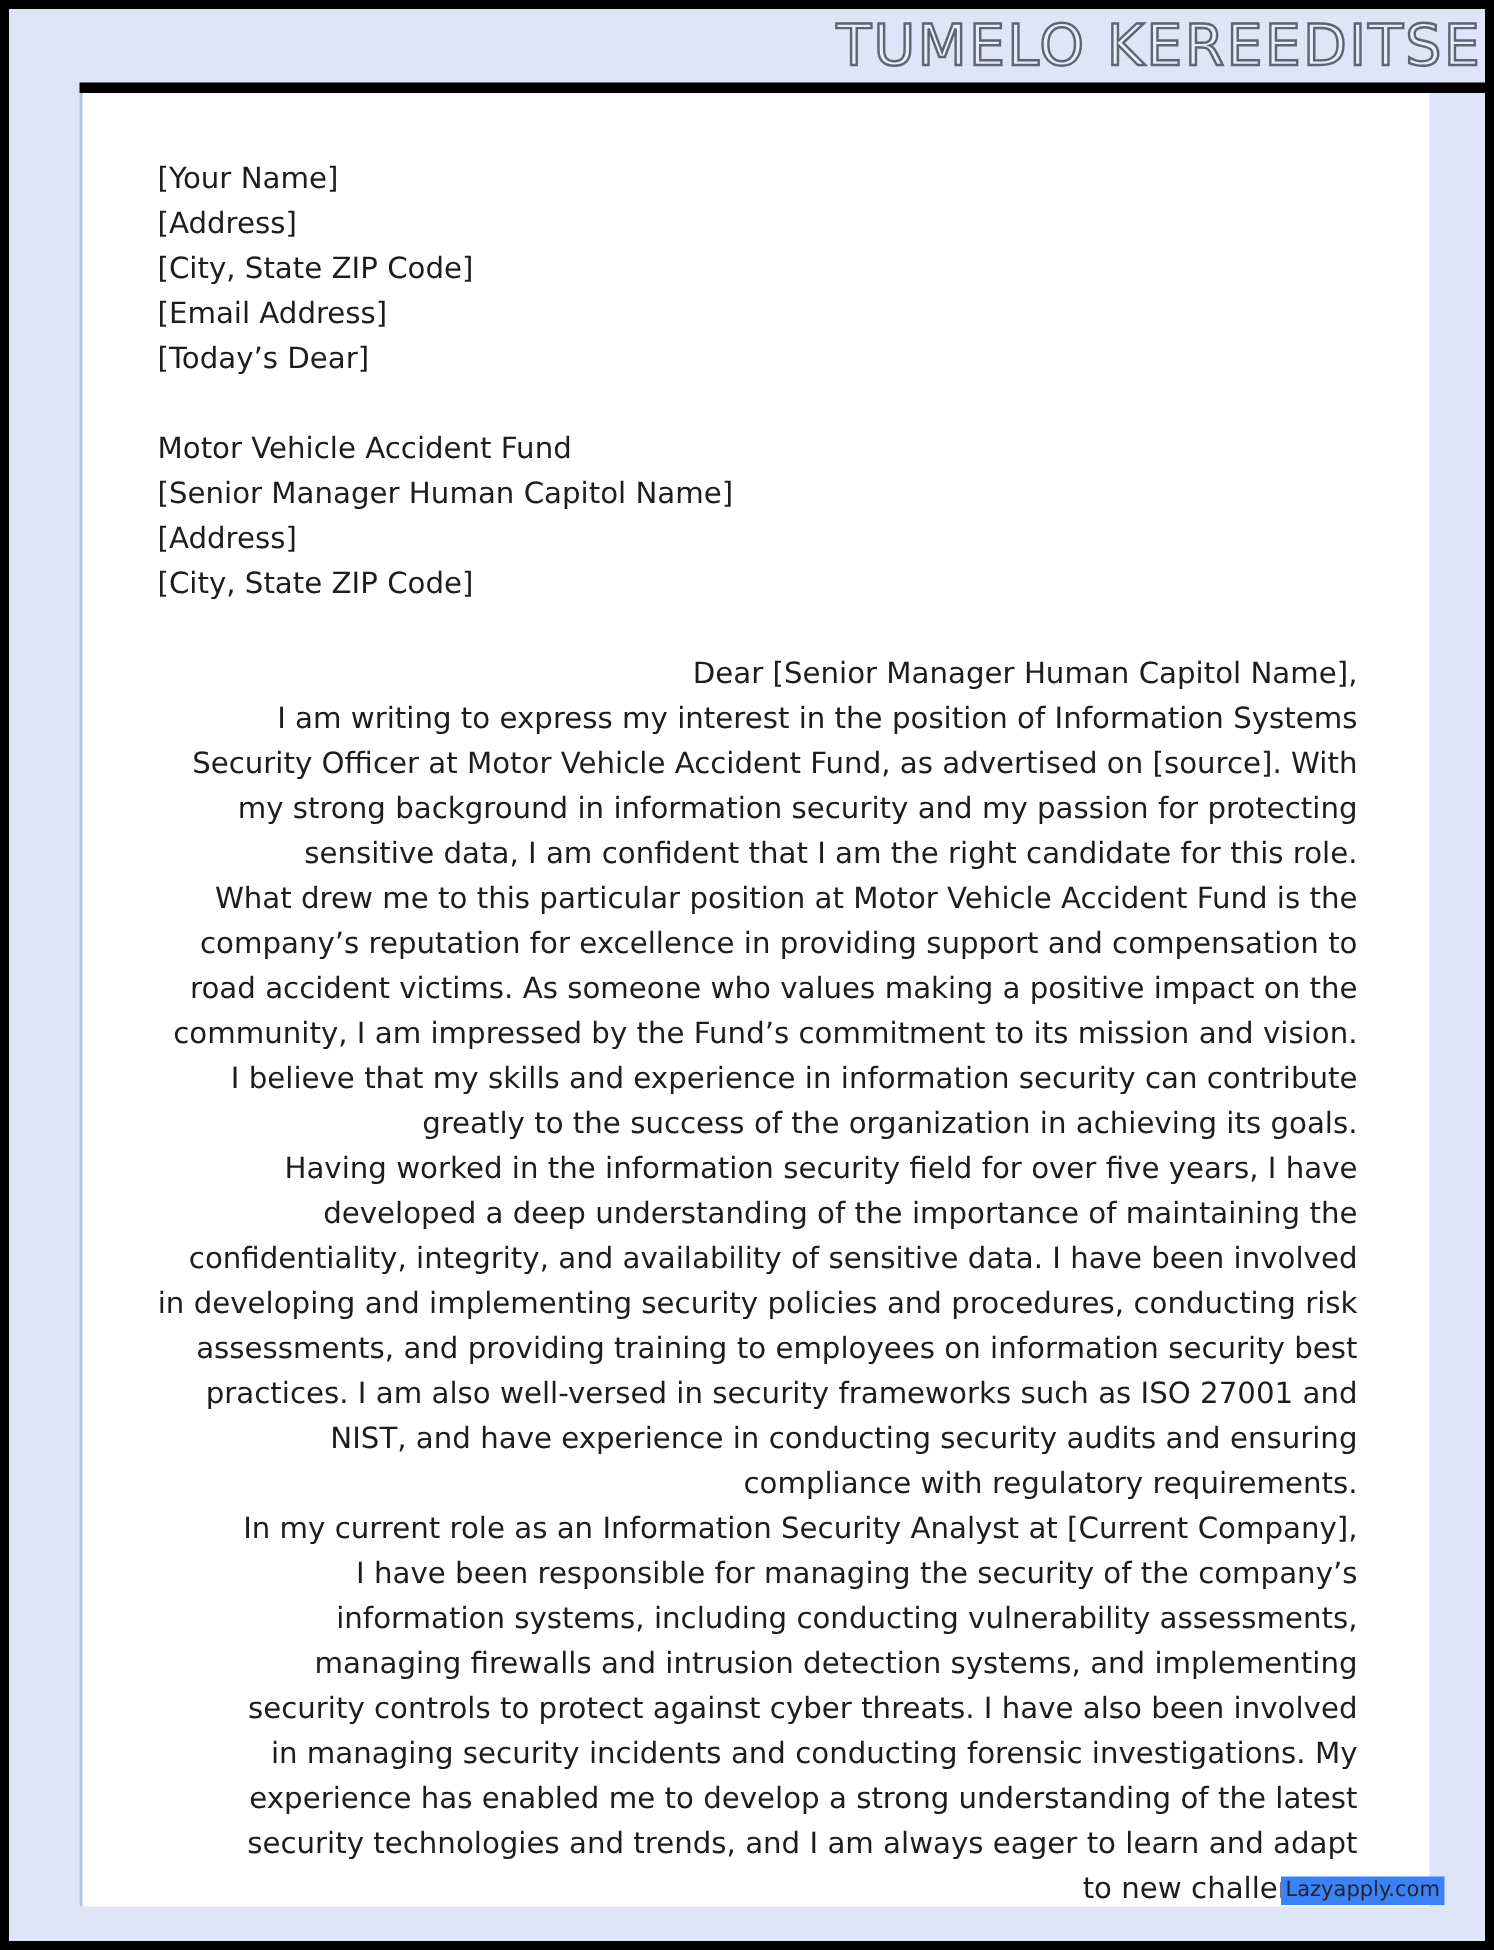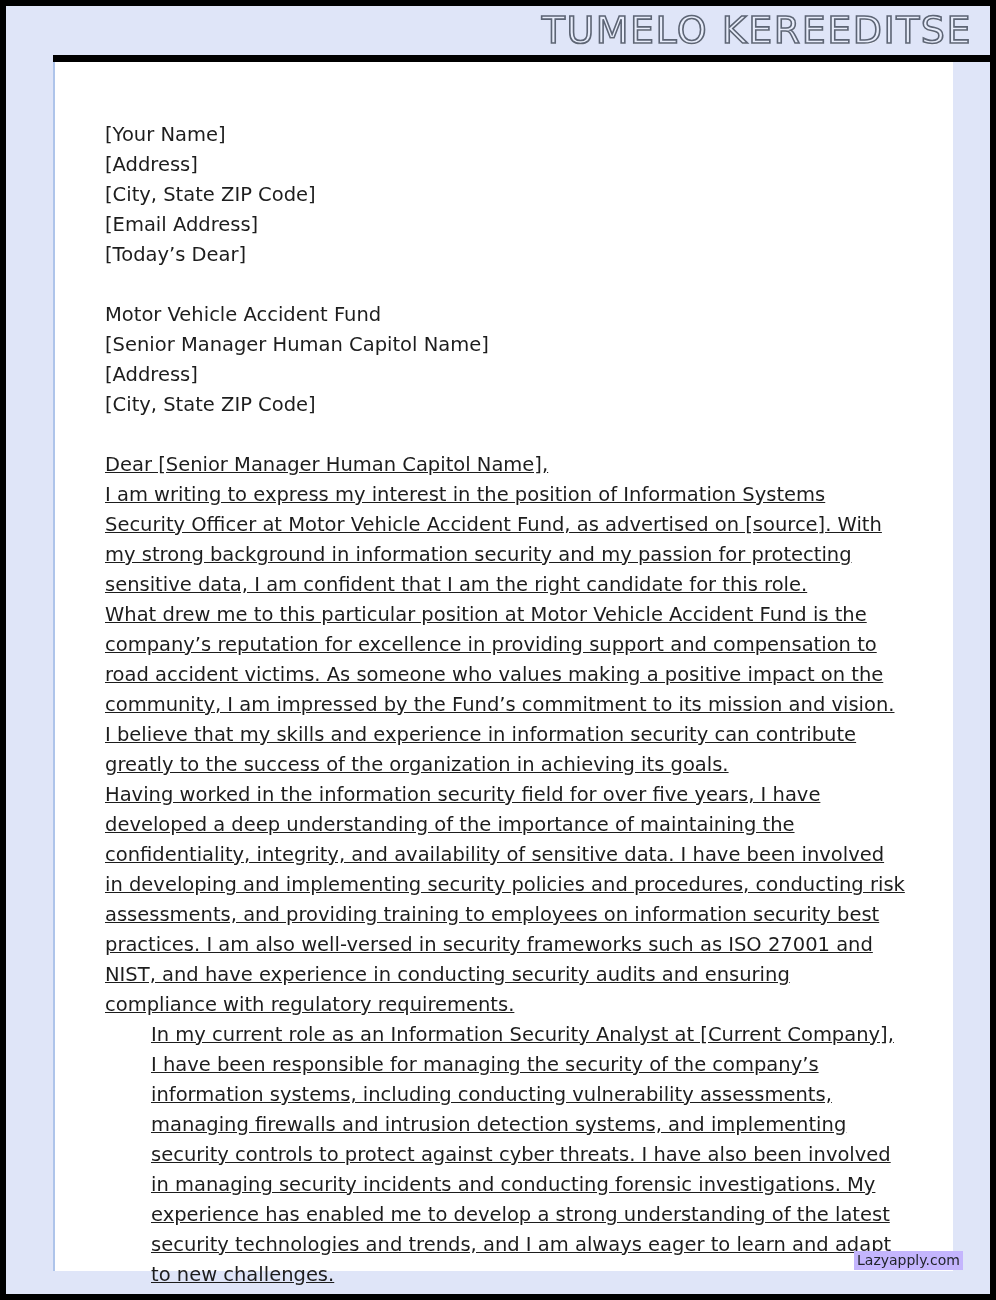--- a/index.html
+++ b/index.html
@@ -26,21 +26,21 @@
   
   .header-band {
     position: absolute;
     left: 6px;
     top: 0;
     width: 984px;
     height: 49px;
     display: flex;
     align-items: center;
     justify-content: flex-end;
-    padding-right: 24px;
+    padding-right: 8px;
     box-sizing: border-box;
   }
   .header-name {
     font-family: "DejaVu Sans", sans-serif;
     font-size: 38px;
     letter-spacing: 1.5px;
     line-height: 1;
     font-weight: 400;
     
     color: #e8edfb;
@@ -82,45 +82,44 @@
     font-family: "DejaVu Sans", sans-serif;
     font-size: 19.5px;
     line-height: 30px;
     color: #1d1d1d;
     z-index: 2;
   }
   .letter-body p {
     margin: 0;
   }
   .block {
-    margin: 16px 0 30px 0;
+    margin: 0 0 30px 0;
   }
   .block:last-child {
     margin-bottom: 0;
     margin-left: 46px;
   }
   .line {
     display: block;
     white-space: nowrap;
   }
   .para {
-    text-align: left;
-    text-decoration: underline;
+    text-align: right;
   }
 
   
   .watermark {
     position: absolute;
     left: 848px;
     top: 1245px;
     font-family: "DejaVu Sans", sans-serif;
     font-size: 14px;
     line-height: 1;
     color: #22252b;
-    background: #c4b5fd;
+    background: #3b82f6;
     padding: 2px 3px 3px 3px;
     z-index: 5;
     white-space: nowrap;
   }
 </style>
 </head>
 <body>
 
 <div class="doc-frame">
 

